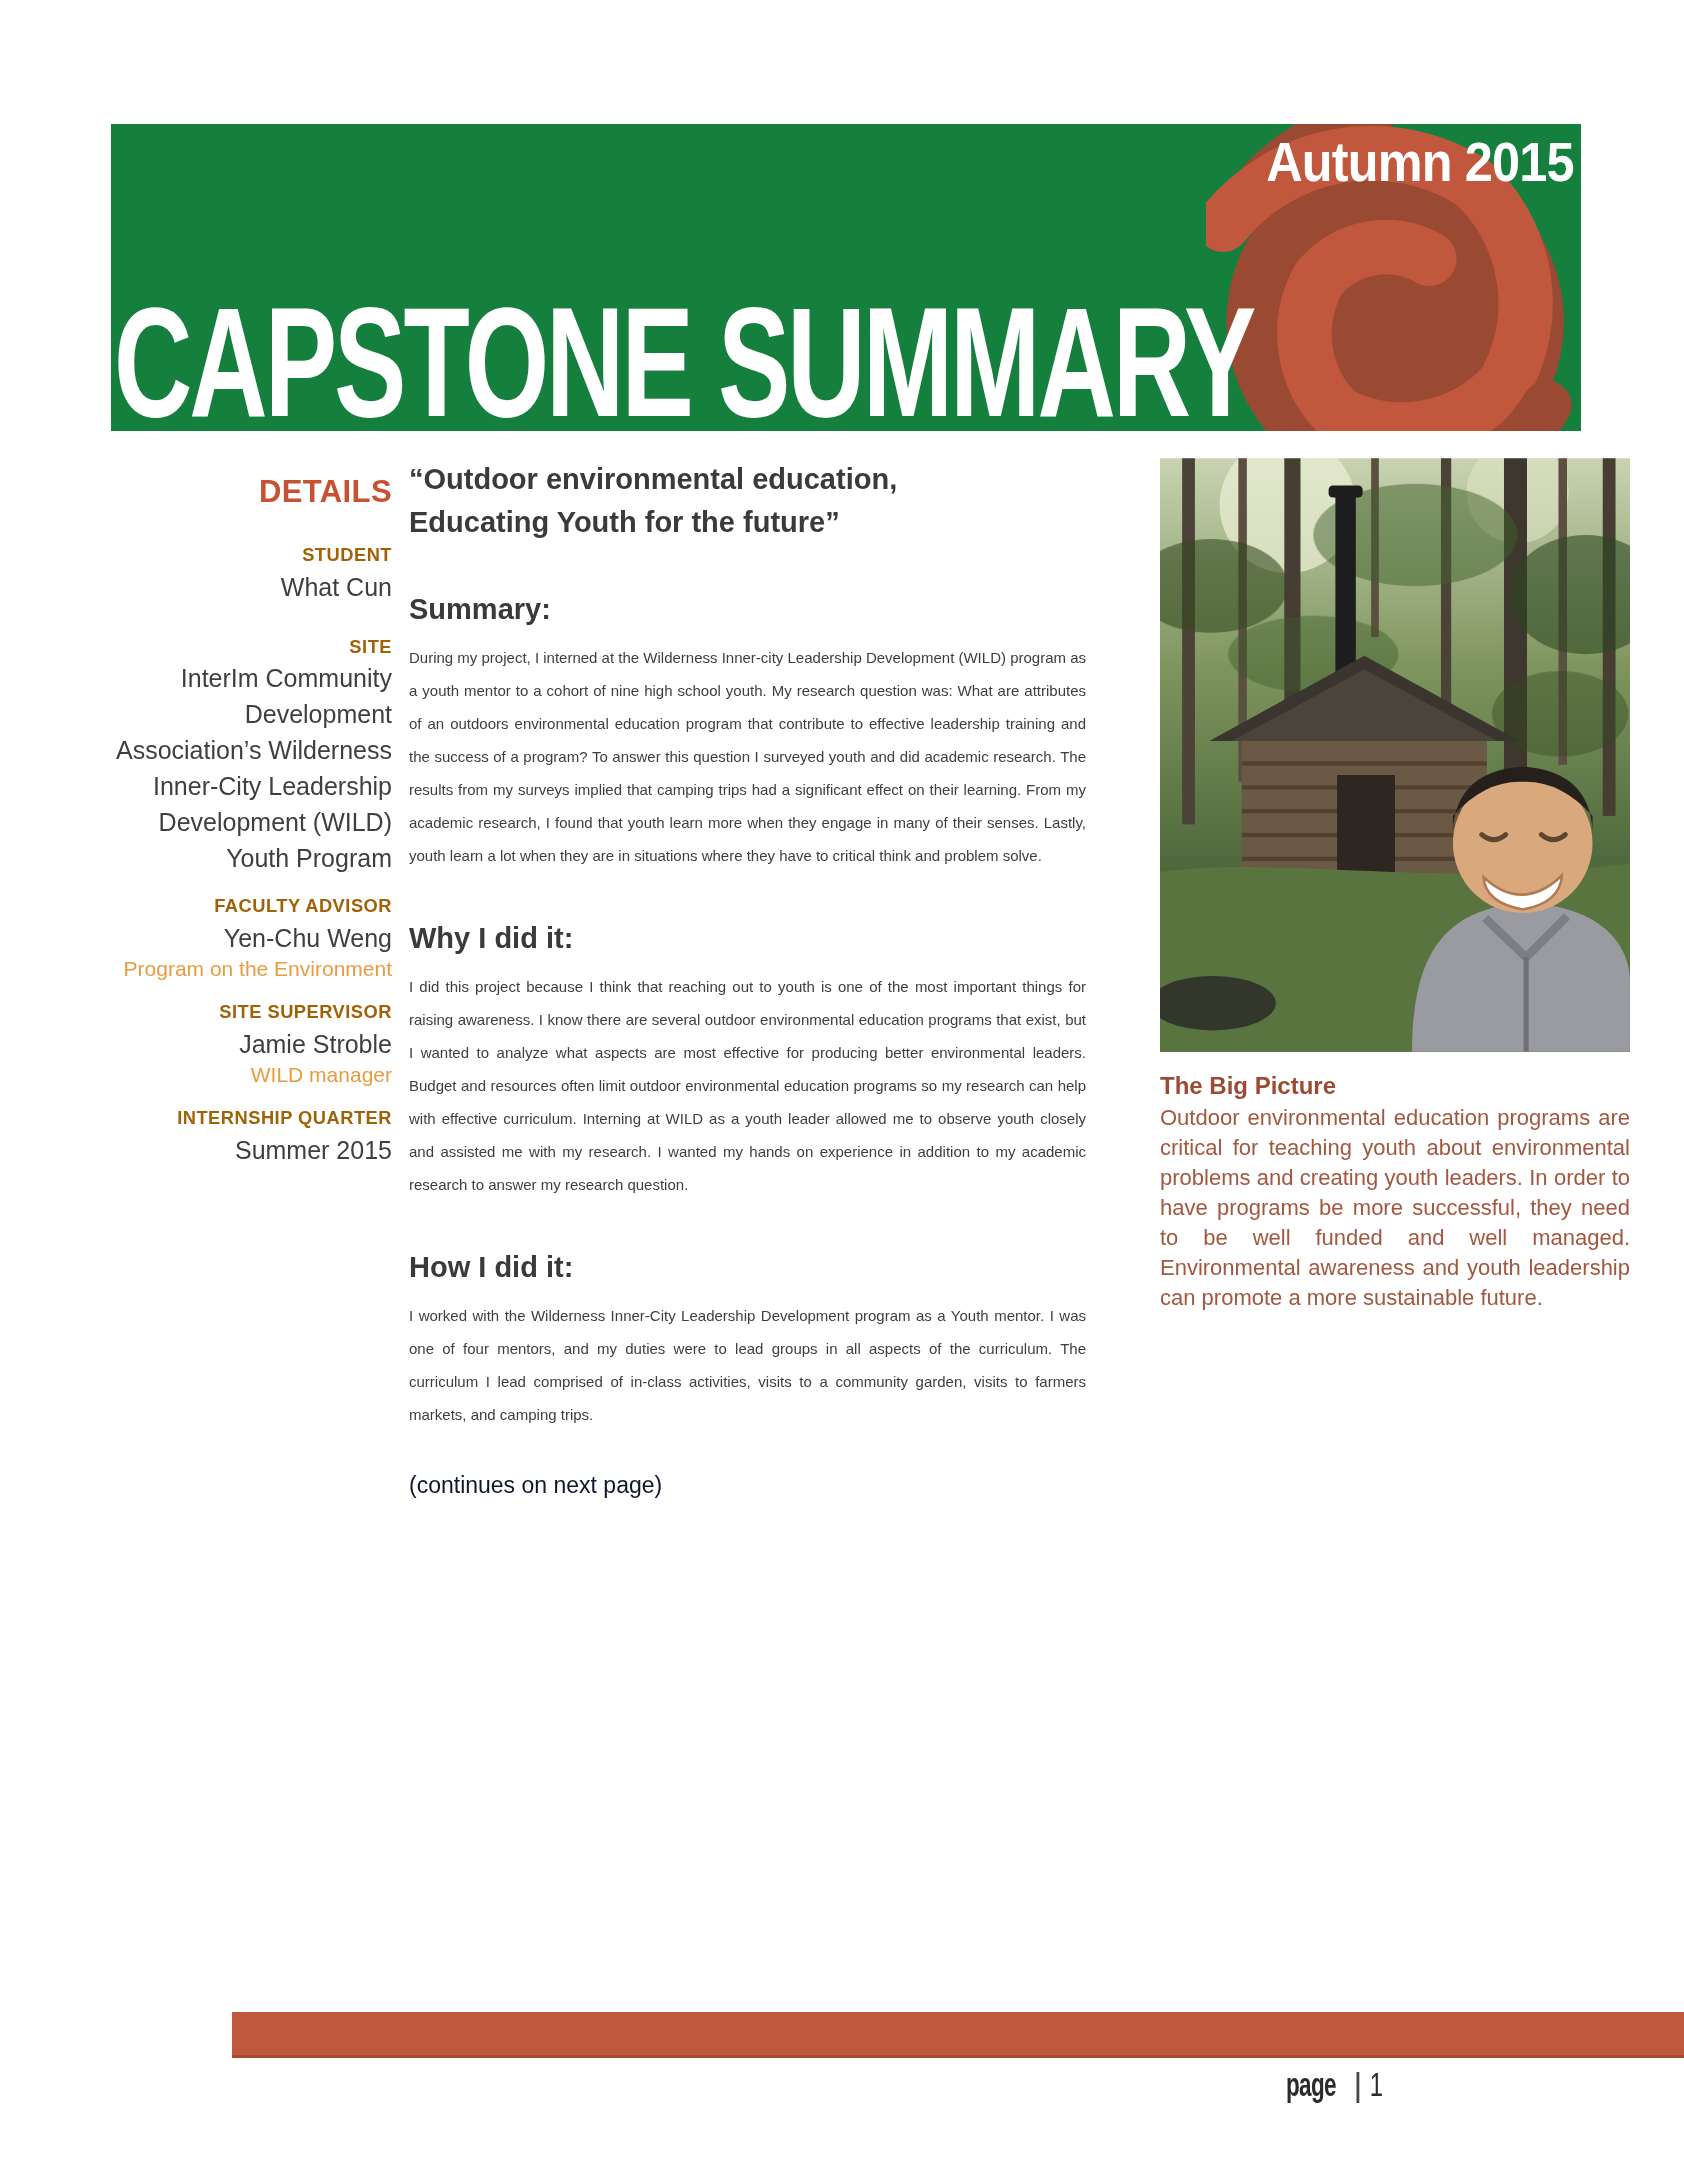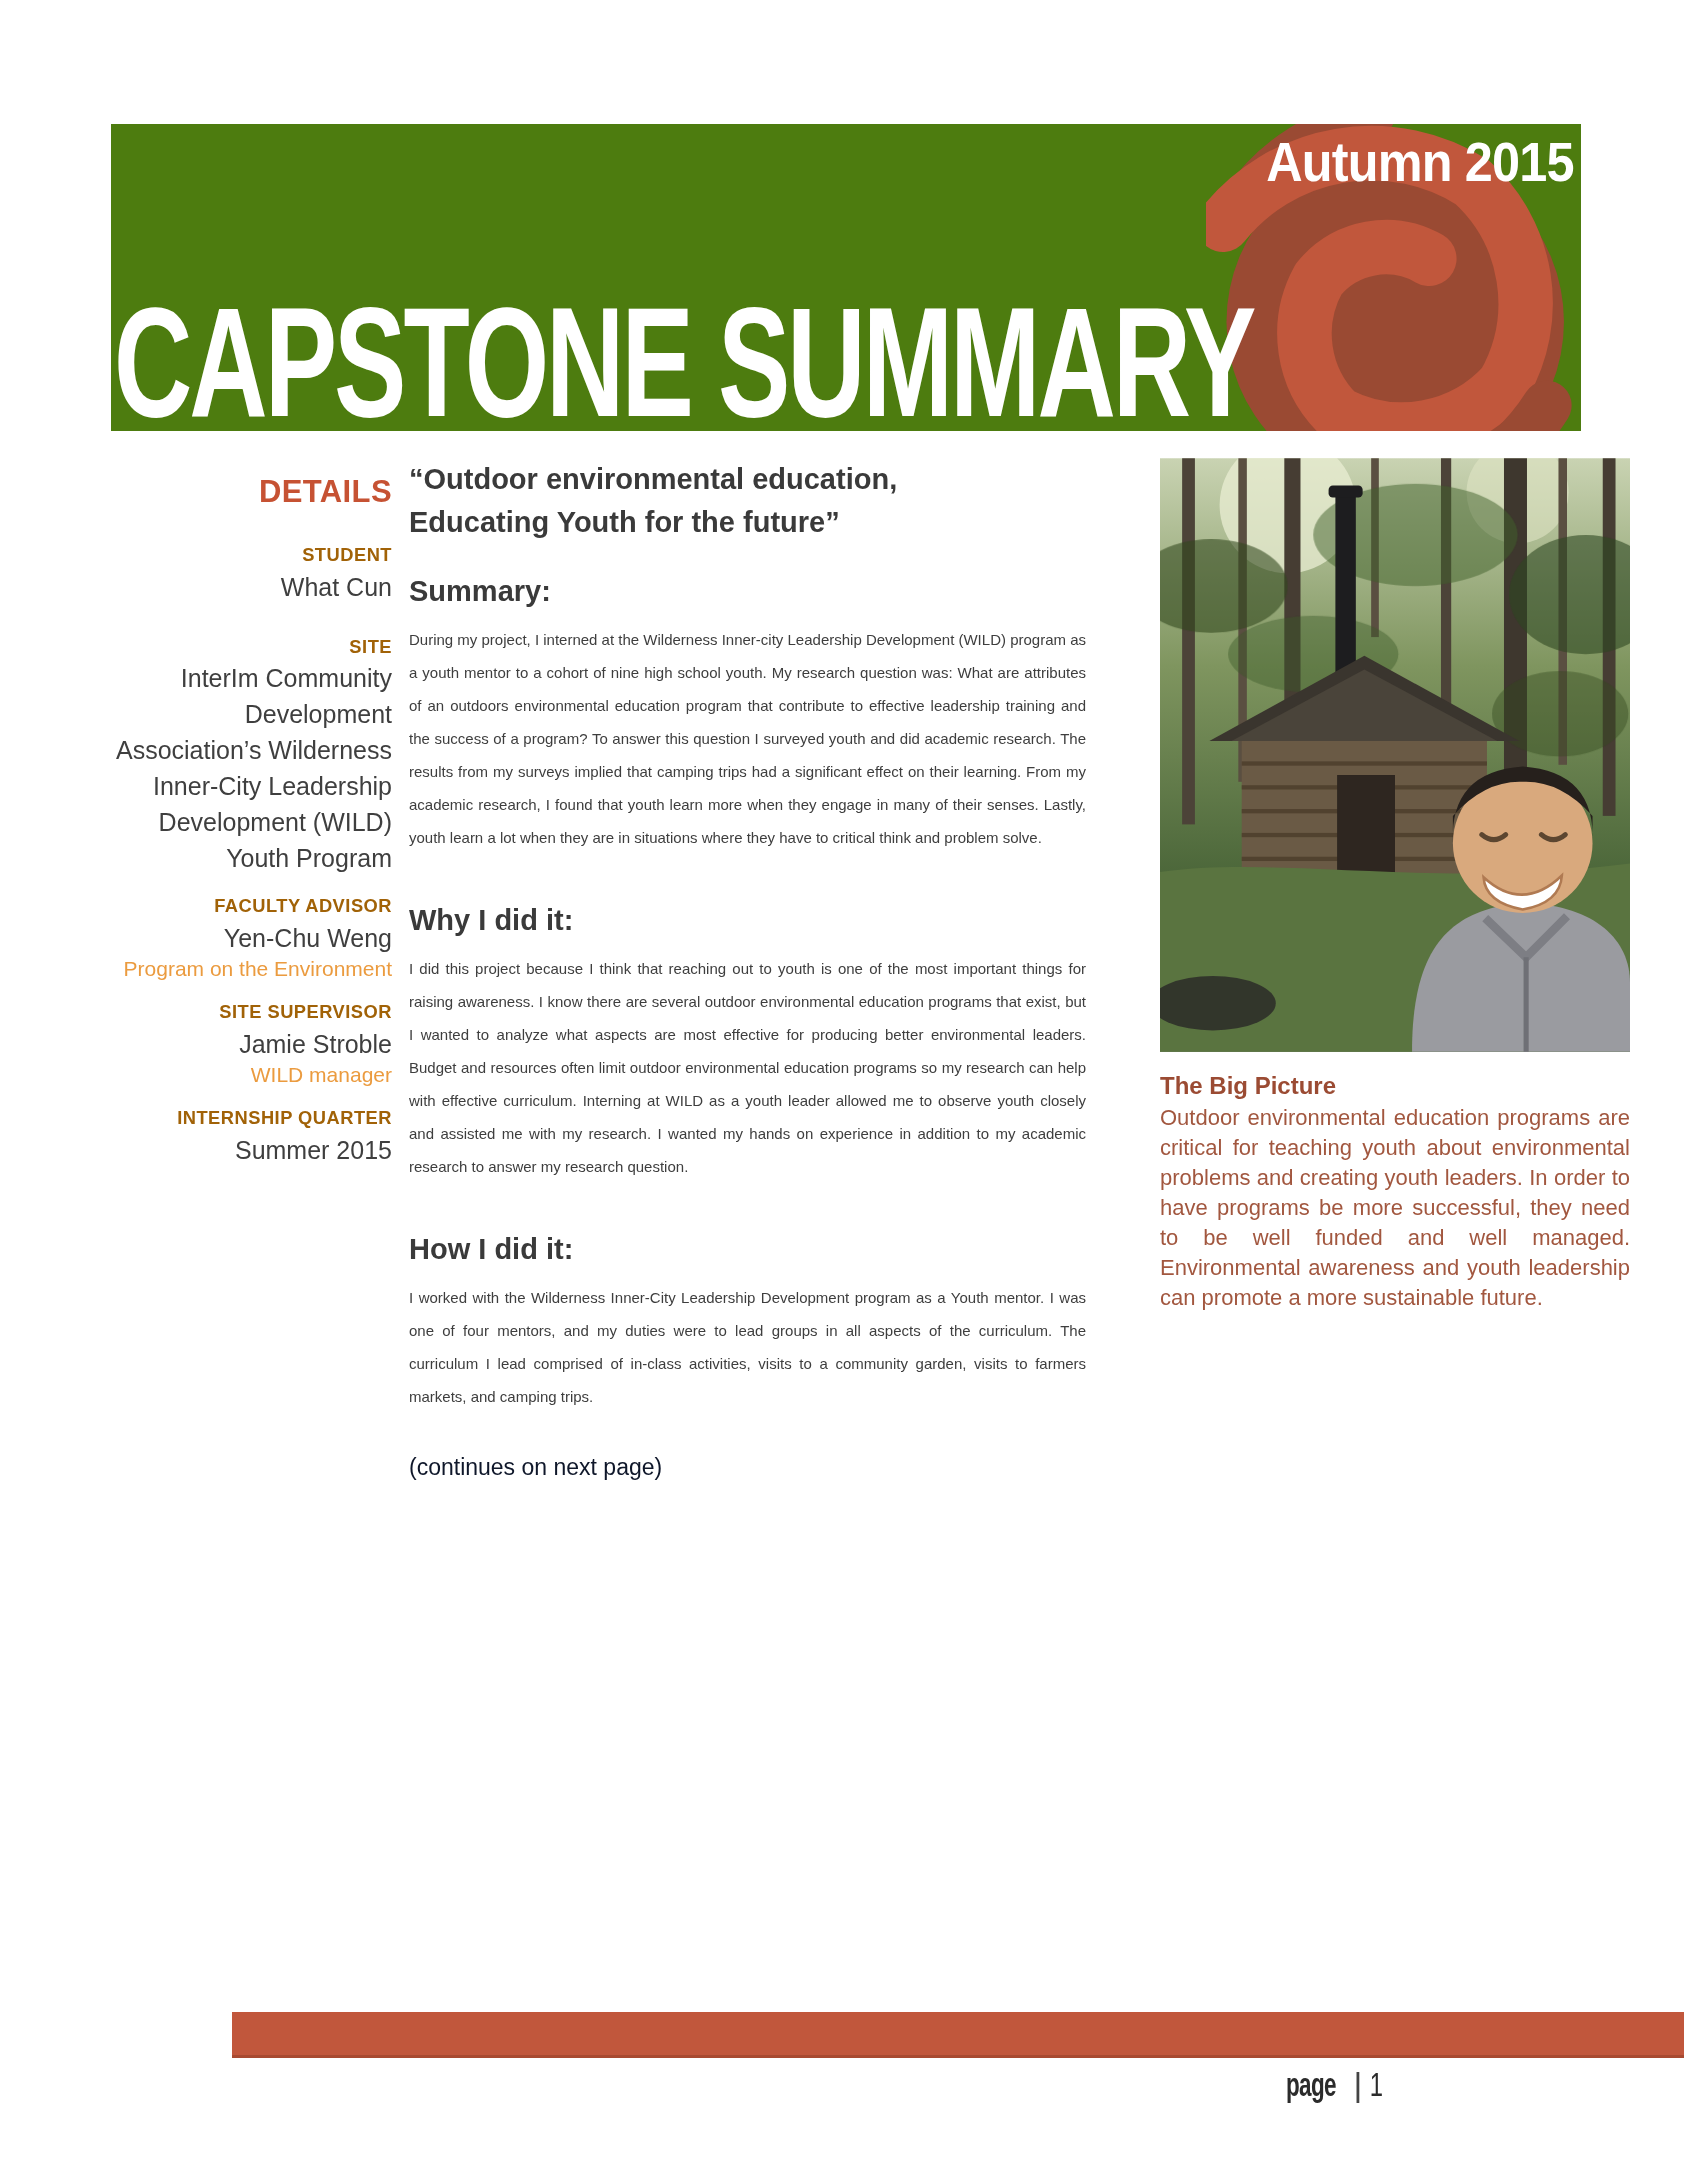--- a/index.html
+++ b/index.html
@@ -11,21 +11,21 @@
     overflow: hidden;
     font-family: "Liberation Sans", "DejaVu Sans", sans-serif;
     color: #3e3e3e;
   }
 
   
   .banner {
     position: absolute;
     left: 111px; top: 124px;
     width: 1470px; height: 307px;
-    background: #4d7c0f;
+    background: #15803d;
     overflow: hidden;
   }
   .swirl-wrap {
     position: absolute;
     right: 0; top: 0;
     width: 375px; height: 307px;
   }
   .issue-label {
     position: absolute;
     top: 5.1px; right: 6.8px;
@@ -96,21 +96,21 @@
     line-height: 43px;
     color: #3a3a3a;
   }
   .section-heading {
     font-size: 29px;
     font-weight: bold;
     color: #3a3a3a;
     margin-top: 49px;
     line-height: 34px;
   }
-  .section-heading.first { margin-top: 30px; }
+  .section-heading.first { margin-top: 48px; }
   .body-text {
     font-size: 15px;
     line-height: 33px;
     text-align: justify;
     margin-top: 15px;
     color: #3e3e3e;
   }
   .continues {
     font-size: 23px;
     margin-top: 41px;

